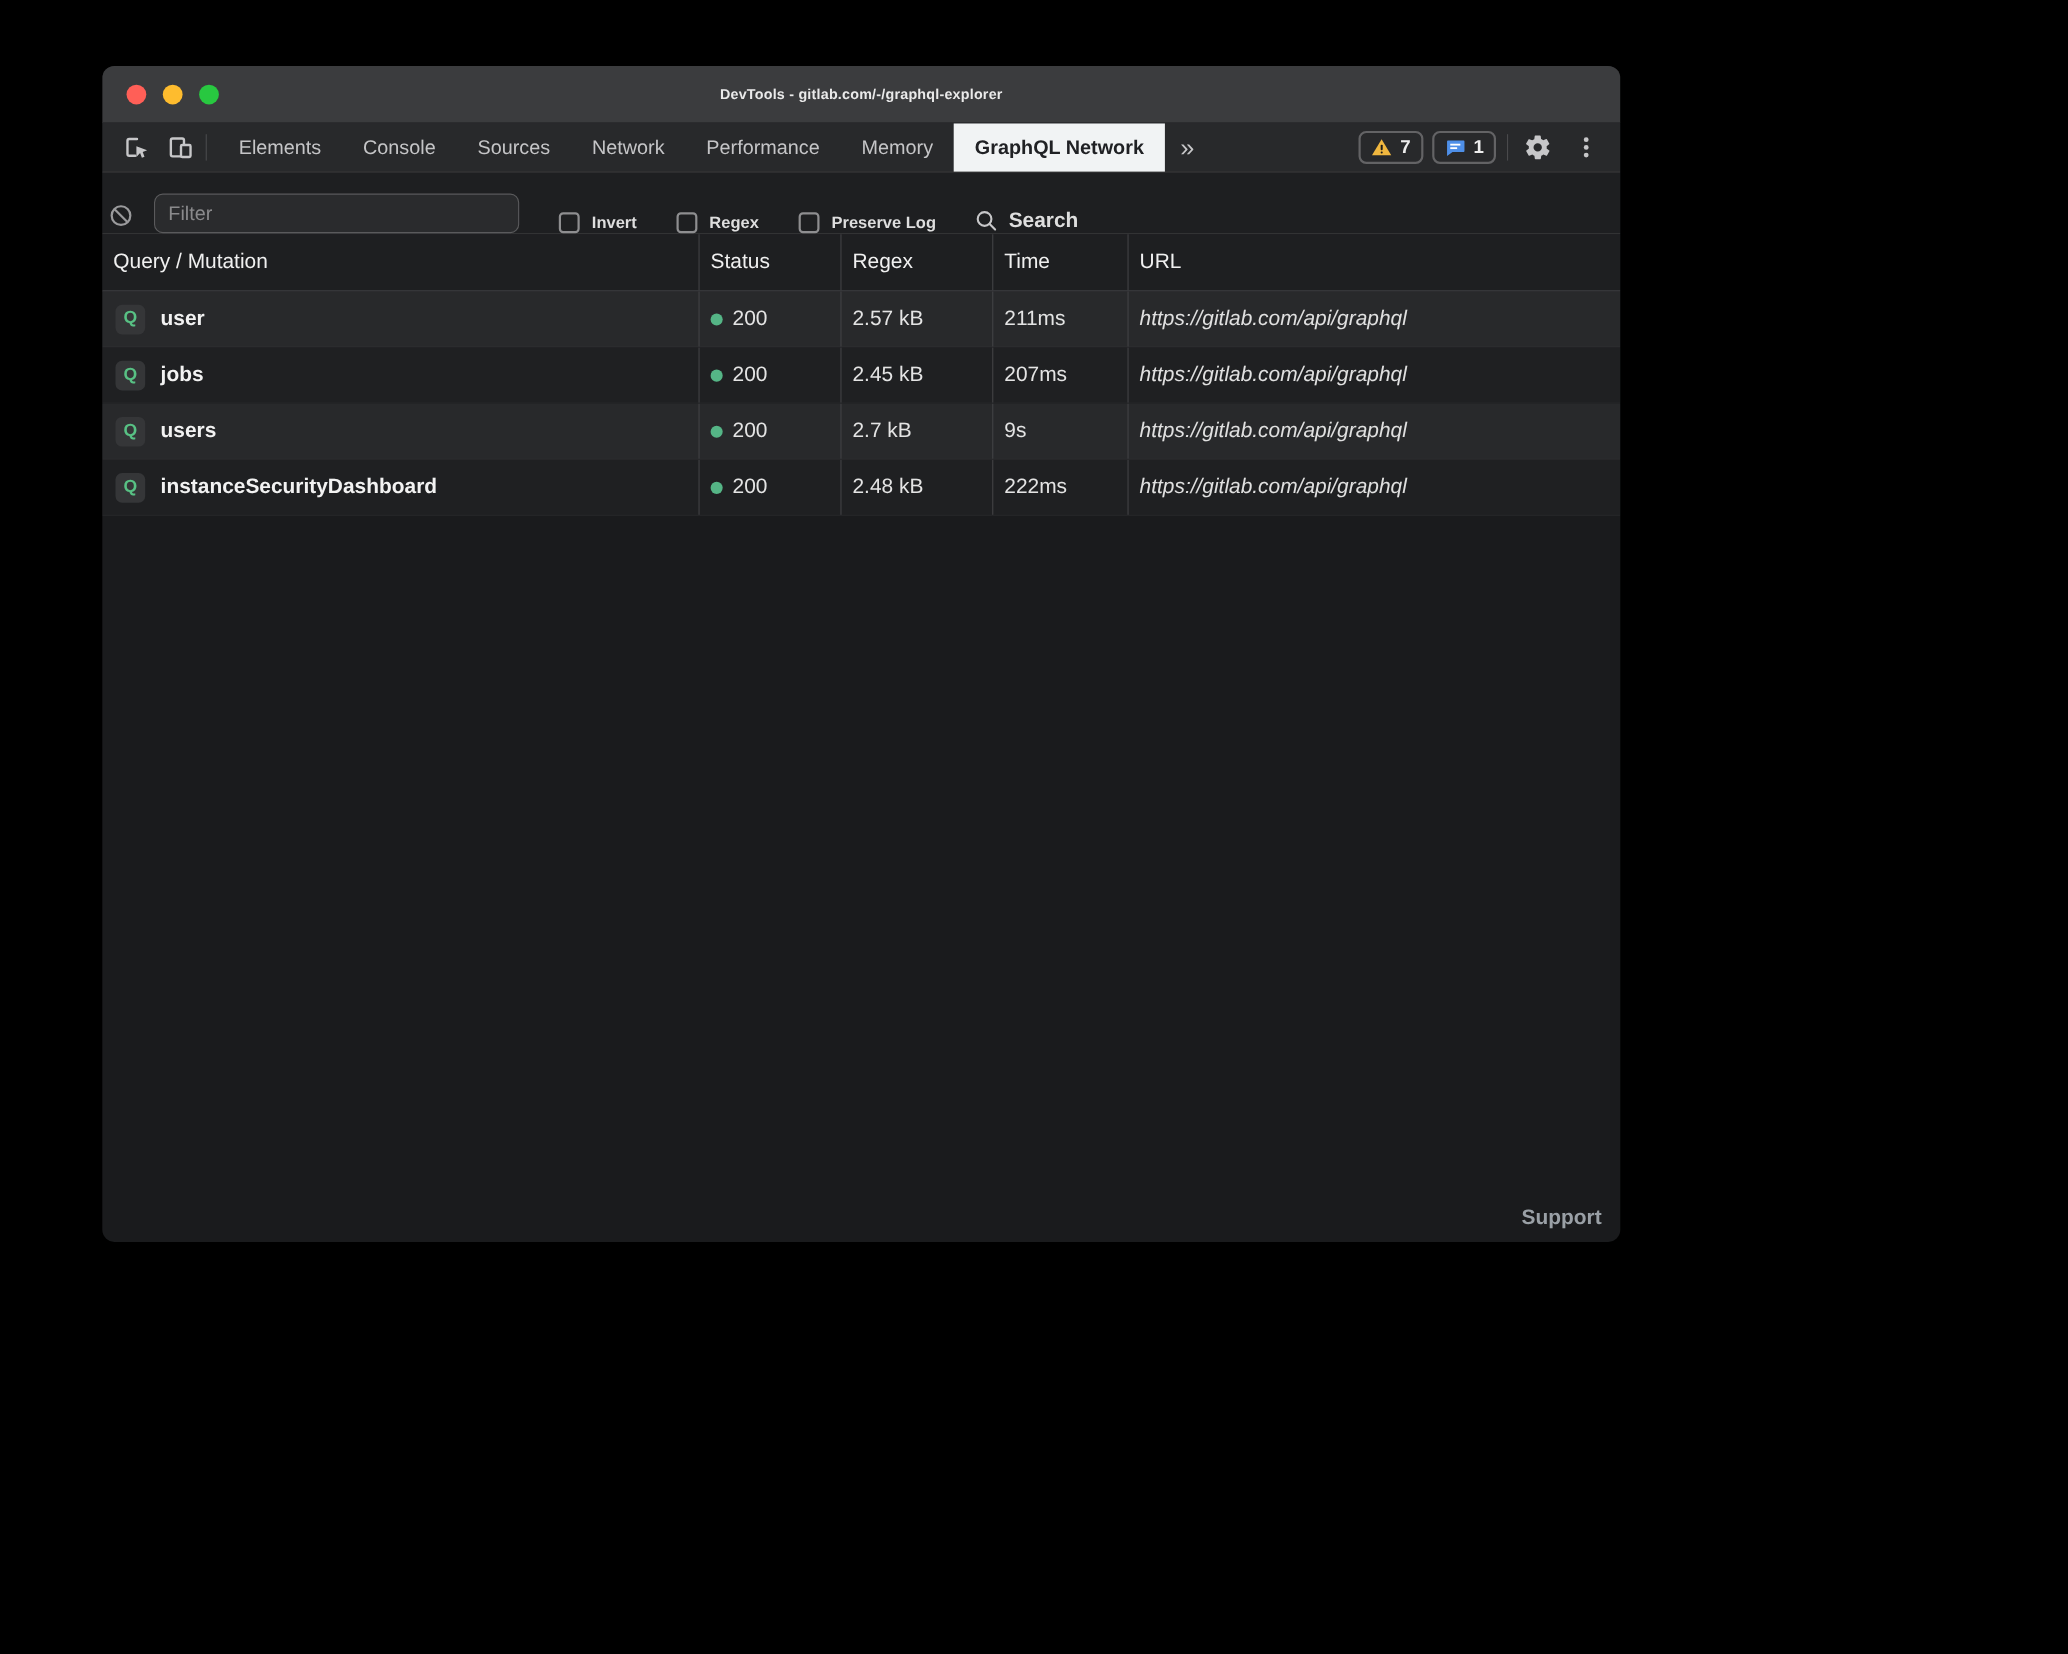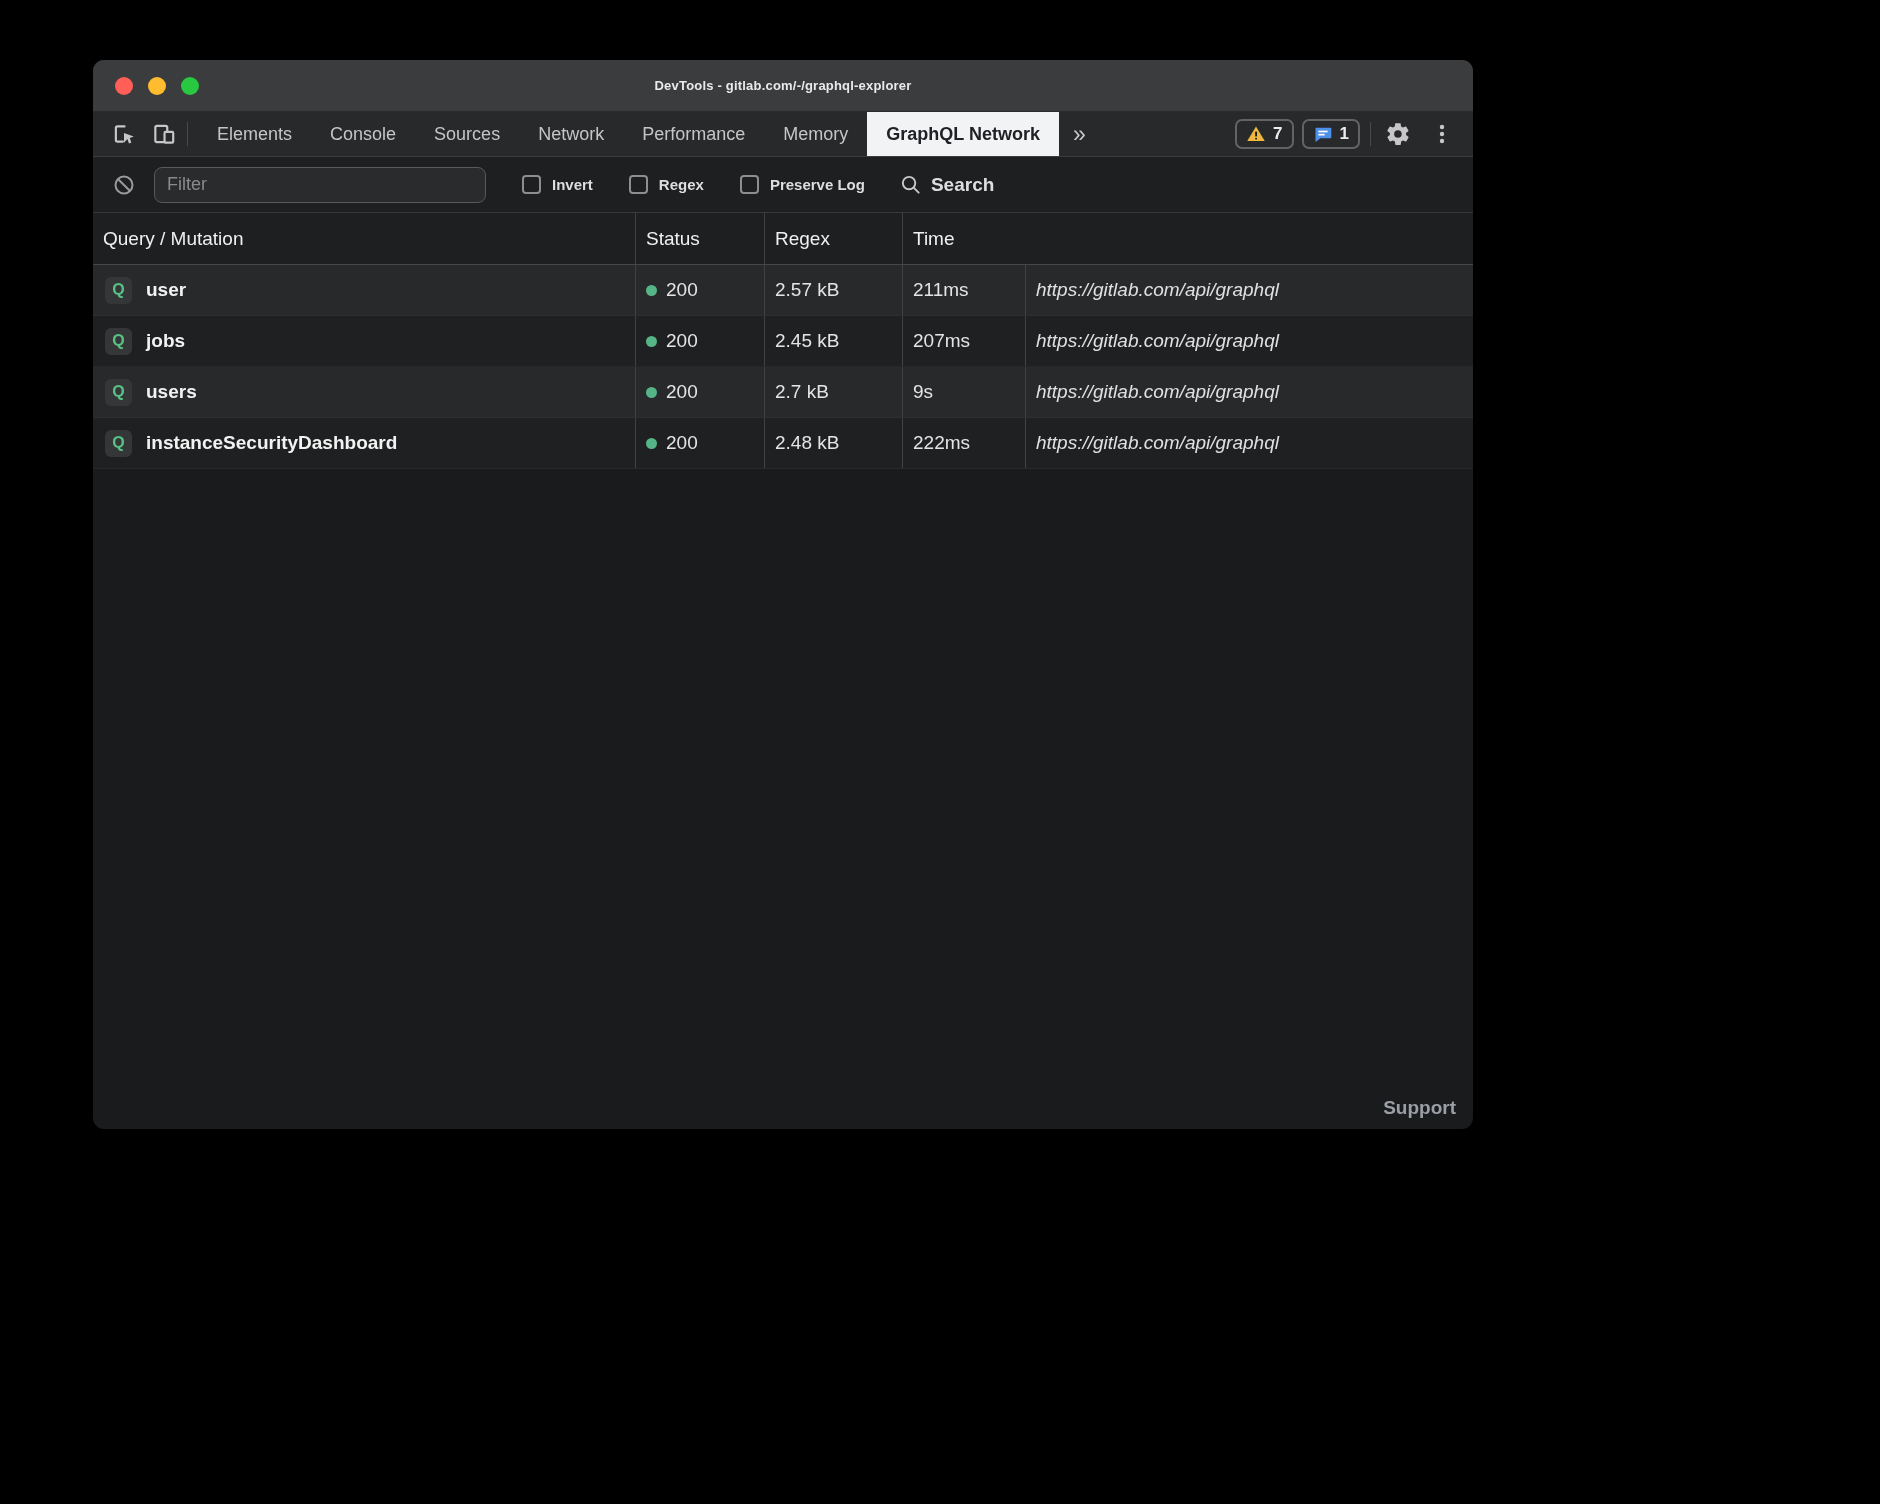--- a/index.html
+++ b/index.html
@@ -35,21 +35,21 @@
   .vdiv{width:1px;height:24px;background:#4a4a4c;align-self:center;}
   .tabs{display:flex;align-items:stretch;}
   .tab{display:flex;align-items:center;padding:12px 19px;color:#c5c5c7;font-size:18px;white-space:nowrap;cursor:pointer;}
   .tab.active{background:var(--active-tab-bg);color:var(--active-tab-text);font-weight:700;}
   .tab-chevron{display:flex;align-items:center;padding:0 14px;color:#c7c7c9;font-size:23px;cursor:pointer;}
   .tabbar-right{margin-left:auto;display:flex;align-items:center;gap:10px;padding-right:14px;}
   .pills{display:flex;align-items:center;gap:8px;}
   .pill{display:flex;align-items:center;gap:7px;border:2px solid #636365;border-radius:7px;padding:3px 9px;cursor:pointer;}
   .pill .count{color:#ededed;font-size:17px;font-weight:700;}
   
-  .toolbar{height:56px;background:#1e1f21;display:flex;align-items:center;border-bottom:1px solid #38383a;padding-left:14px;}
+  .toolbar{height:56px;background:#1e1f21;display:flex;align-items:flex-end;border-bottom:1px solid #38383a;}
   .filter-input{
     width:332px;height:36px;margin-left:13px;background:#2a2b2d;border:1px solid #5a5a5c;border-radius:8px;
     color:#e6e6e6;font-size:18px;padding:0 12px;outline:none;font-family:"Liberation Sans","DejaVu Sans",sans-serif;
   }
   .filter-input::placeholder{color:#8a8a8c;}
   .chk-group{display:flex;align-items:center;gap:11px;margin-left:36px;cursor:pointer;}
   .chk-box{width:19px;height:19px;border:2px solid #8e8e90;border-radius:4px;background:transparent;flex:none;}
   .chk-label{color:#dedede;font-size:15px;font-weight:700;}
   .search-group{display:flex;align-items:center;gap:9px;margin-left:34px;cursor:pointer;}
   .search-label{color:#dedede;font-size:19px;font-weight:700;}
@@ -180,20 +180,21 @@
       </svg>
       <span class="search-label">Search</span>
     </div>
   </div>
 
   <div class="grid-row thead">
     <div class="cell">Query / Mutation</div>
     <div class="cell">Status</div>
     <div class="cell">Regex</div>
     <div class="cell">Time</div>
+    <div class="cell">URL</div>
   </div>
 
   <div class="grid-row row odd">
     <div class="cell name-cell">
       <span class="qbadge">Q</span>
       <span class="row-name">user</span>
     </div>
     <div class="cell status-cell">
       <span class="dot"></span>
       <span>200</span>

